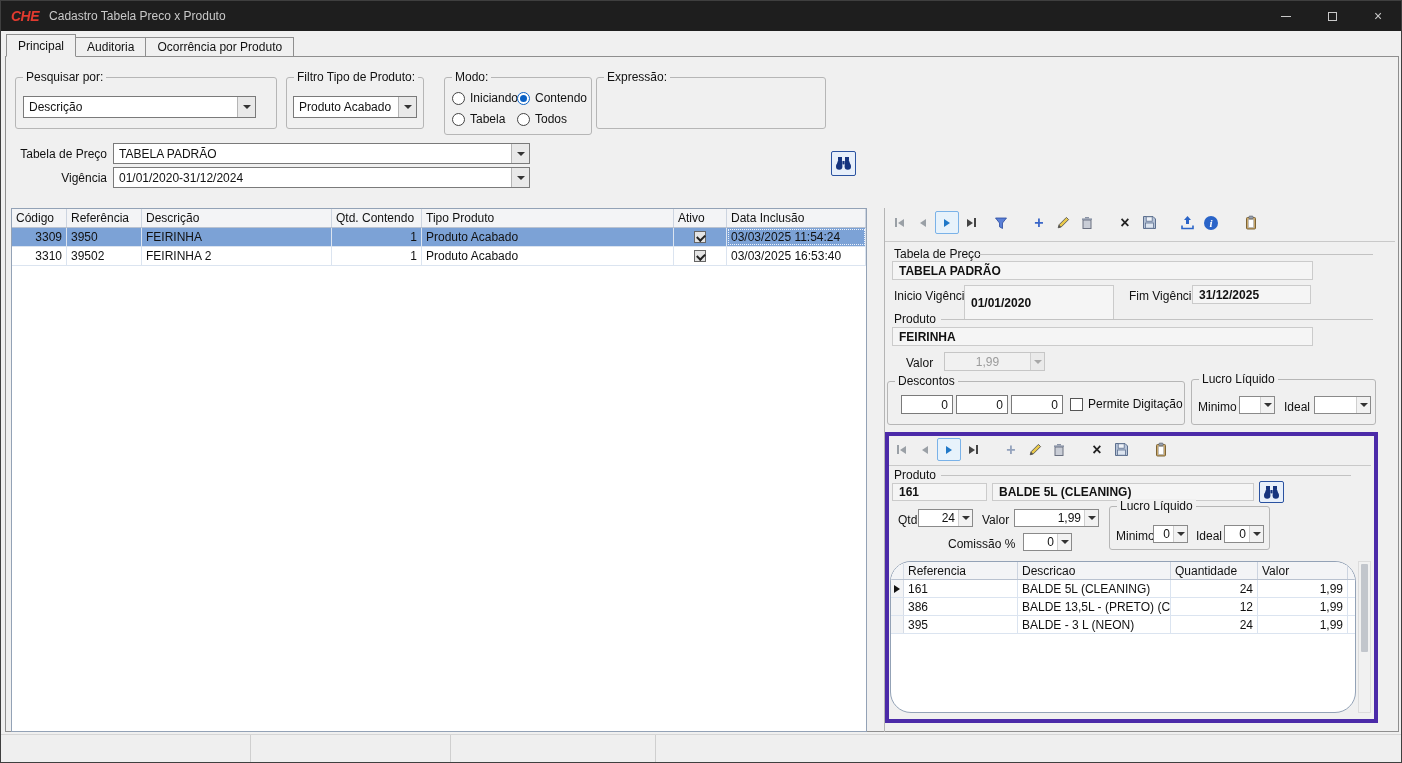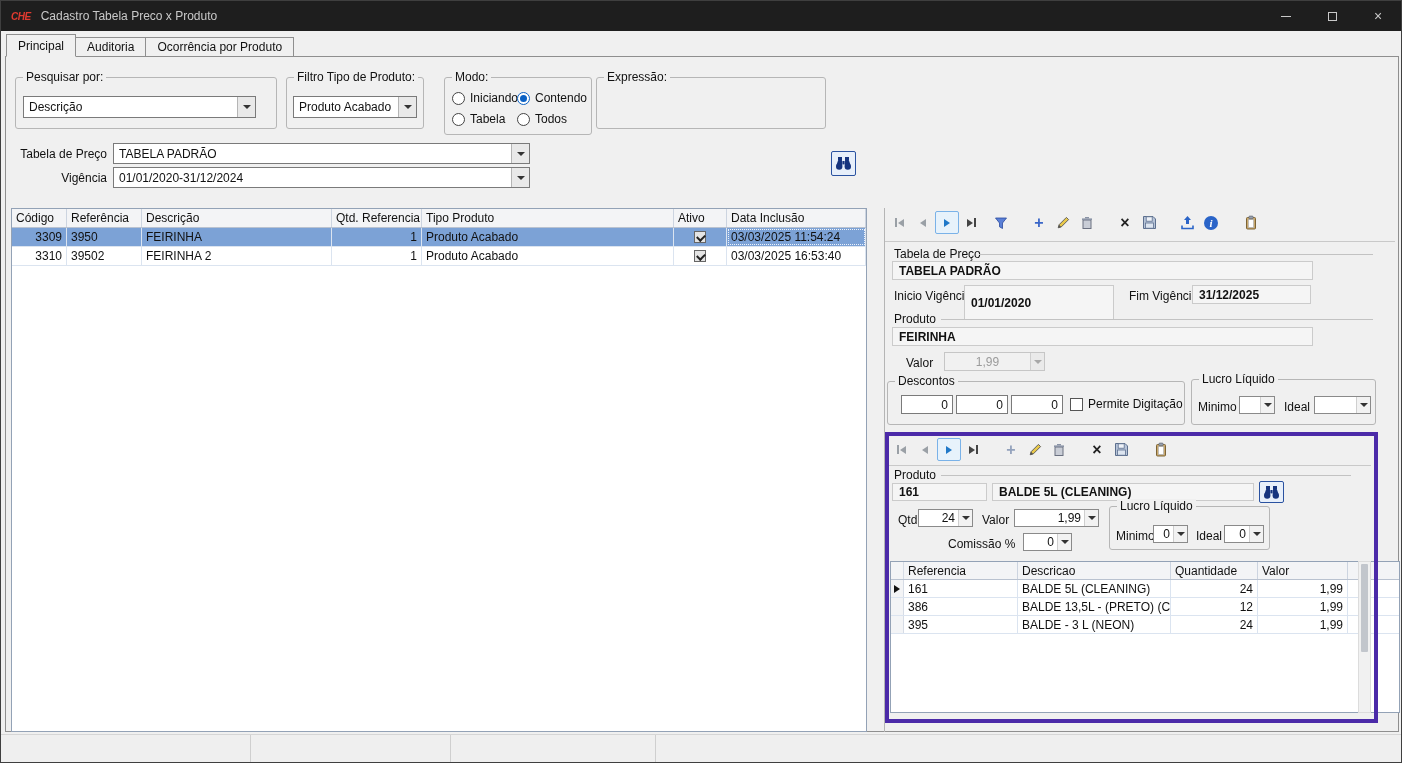--- a/index.html
+++ b/index.html
@@ -3,21 +3,21 @@
 <meta charset="utf-8">
 <style>
   *{margin:0;padding:0;box-sizing:border-box;}
   body{font-family:"Liberation Sans",sans-serif;font-size:12px;color:#111;background:#9a9a9a;}
   .window{position:relative;width:1402px;height:763px;background:#f0f0f0;border:1px solid #3f3f3f;overflow:hidden;}
   .abs{position:absolute;}
   .lbl{position:absolute;white-space:nowrap;}
 
   
   .titlebar{position:absolute;left:0;top:0;width:100%;height:30px;background:#1e1e1e;display:flex;align-items:center;}
-  .app-logo{margin-left:10px;color:#e03a2f;font-weight:bold;font-style:italic;font-size:10px;letter-spacing:-0.5px;}
+  .app-logo{margin-left:10px;color:#e03a2f;font-weight:bold;font-style:italic;font-size:14px;letter-spacing:-0.5px;}
   .title-text{margin-left:10px;color:#c9c9c9;}
   .win-controls{margin-left:auto;display:flex;height:100%;}
   .win-btn{width:46px;height:100%;display:flex;align-items:center;justify-content:center;}
   .glyph-min{width:10px;height:1px;background:#c9c9c9;}
   .glyph-max{width:9px;height:9px;border:1px solid #c9c9c9;}
   .glyph-x{color:#c9c9c9;font-size:14px;line-height:1;}
 
   
   .tabbar{position:absolute;left:5px;top:33px;display:flex;align-items:flex-end;z-index:3;}
   .tab{display:flex;align-items:center;padding:0 11px;height:20px;margin-top:3px;margin-right:-1px;border:1px solid #8f8f8f;background:#f0f0f0;white-space:nowrap;}
@@ -204,21 +204,21 @@
         <circle cx="12.8" cy="10.6" r="3.2" fill="#16347e"></circle>
       <rect x="7.4" y="5" width="2.2" height="3.4" fill="#16347e"></rect>
     </svg>
   </div>
 
   <div class="grid" style="left:10px;top:207px;width:856px;height:524px;">
     <div class="g-head">
       <div class="g-hc c1">Código</div>
       <div class="g-hc c2">Referência</div>
       <div class="g-hc c3">Descrição</div>
-      <div class="g-hc c4">Qtd. Referencia</div>
+      <div class="g-hc c4">Qtd. Contendo</div>
       <div class="g-hc c5">Tipo Produto</div>
       <div class="g-hc c6">Ativo</div>
       <div class="g-hc c7">Data Inclusão</div>
     </div>
     <div class="g-row sel">
       <div class="g-c c1 ra">3309</div>
       <div class="g-c c2">3950</div>
       <div class="g-c c3">FEIRINHA</div>
       <div class="g-c c4 ra">1</div>
       <div class="g-c c5">Produto Acabado</div>
@@ -458,21 +458,21 @@
   </div>
 
   <span class="lbl" style="left:947px;top:536px;">Comissão %</span>
   <div class="mcombo" style="left:1022px;top:532px;width:49px;height:18px;">
     <span class="mtext">0</span>
     <span class="mbtn">
         <span class="arr-d"></span>
       </span>
   </div>
 
-  <div class="grid items" style="left:889px;top:560px;width:510px;height:152px;">
+  <div class="grid items" style="left:889px;top:560px;width:466px;height:152px;border-radius:21px;">
     <div class="g-head">
       <div class="g-hc i0 gut"></div>
       <div class="g-hc i1">Referencia</div>
       <div class="g-hc i2">Descricao</div>
       <div class="g-hc i3">Quantidade</div>
       <div class="g-hc i4">Valor</div>
       <div class="g-hc i5"></div>
     </div>
     <div class="g-row">
       <div class="g-c i0 gut">

